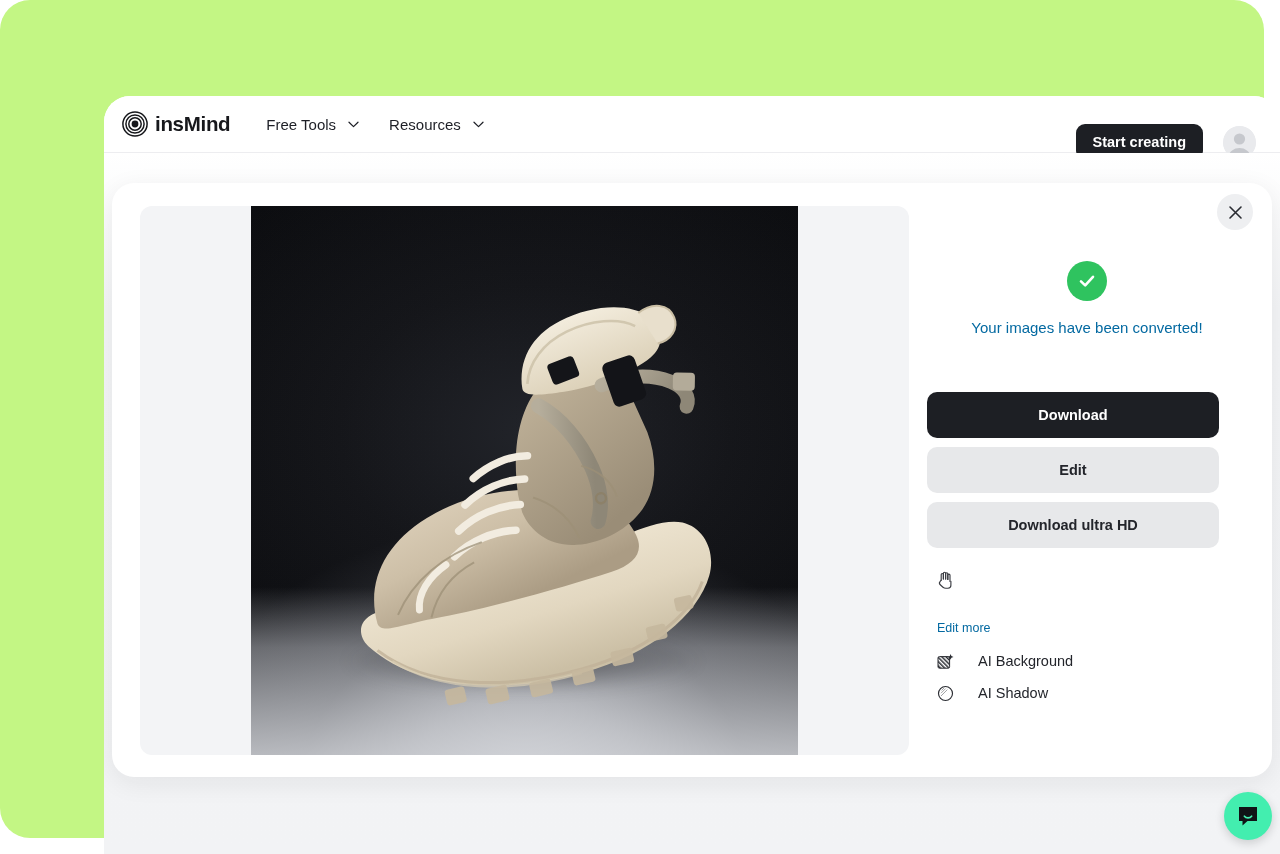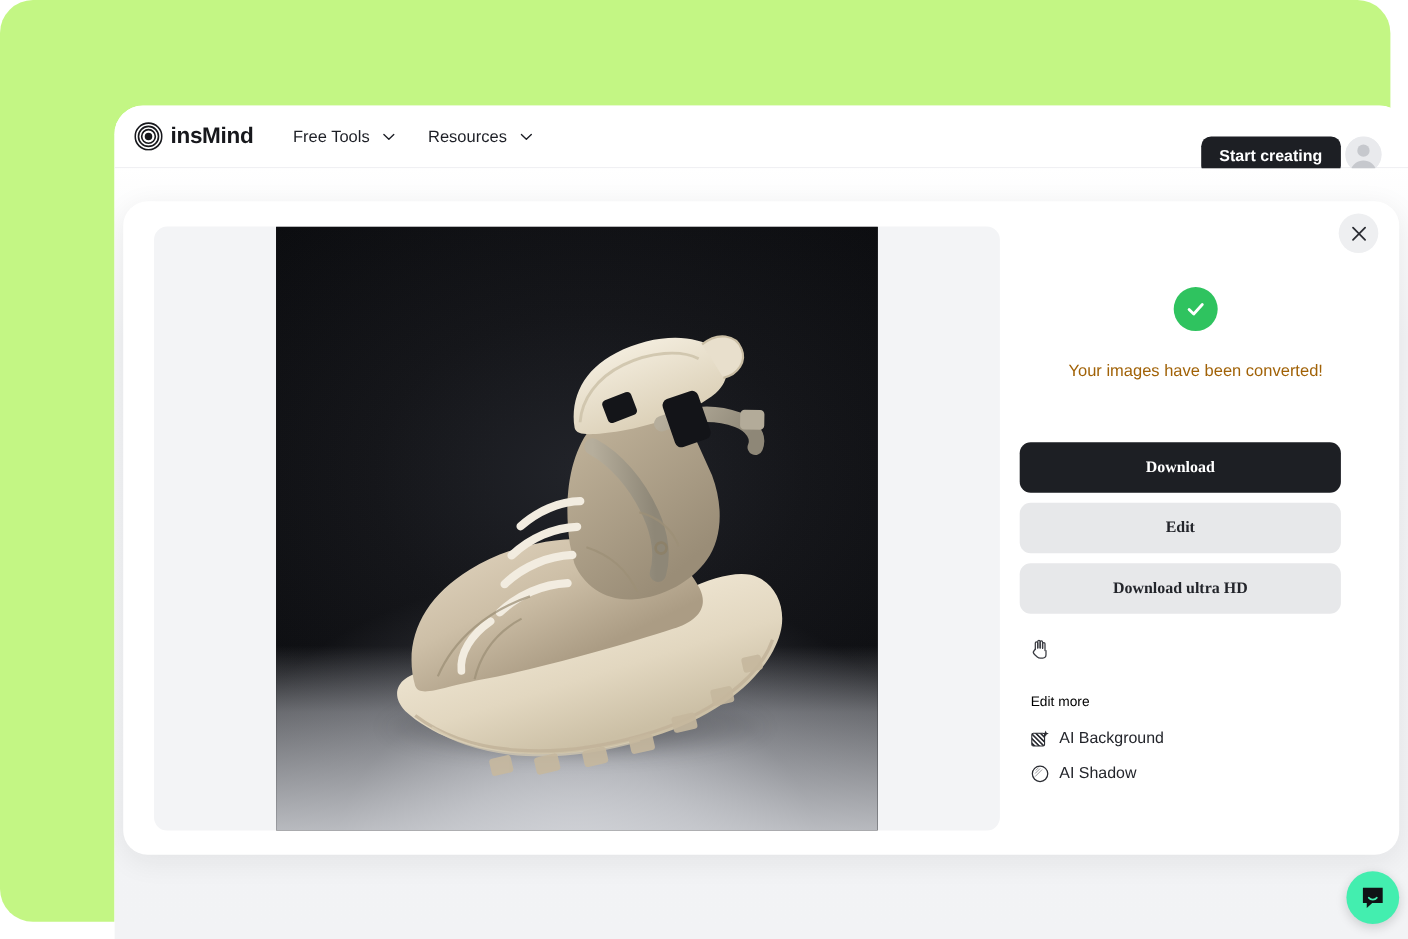--- a/index.html
+++ b/index.html
@@ -75,21 +75,22 @@
     font-weight: 500;
     color: #1d1f26;
     cursor: pointer;
     white-space: nowrap;
   }
   .chev { display: block; }
 
   .header-right {
     margin-left: auto;
     display: flex;
-    gap: 4px;
+    align-items: center;
+    gap: 20px;
     margin-top: 36px;
   }
   #start-creating-button {
     background: #1d1f24;
     color: #ffffff;
     font-size: 14.5px;
     font-weight: 700;
     border: none;
     border-radius: 9px;
     padding: 10px 17px;
@@ -196,63 +197,63 @@
     align-items: center;
     padding-top: 55px;
   }
   #success-icon {
     width: 40px; height: 40px;
     border-radius: 50%;
     background: #2fc35f;
     display: flex; align-items: center; justify-content: center;
   }
   #success-text {
-    margin-top: 28px;
+    margin-top: 18px;
     font-size: 15px;
-    color: #a16207;
+    color: #0369a1;
     text-align: center;
     white-space: nowrap;
   }
 
   #action-buttons {
     margin-top: 56px;
     display: flex;
     flex-direction: column;
     gap: 9px;
   }
   .action-btn {
     width: 292px;
     height: 46px;
     border: none;
     border-radius: 10px;
     font-size: 14.5px;
     font-weight: 700;
     cursor: pointer;
-    font-family: Liberation Serif, serif;
+    font-family: Liberation Sans, sans-serif;
   }
   .btn-primary { background: #1d1f24; color: #ffffff; }
   .btn-secondary { background: #e7e8ea; color: #23252b; }
 
   #grab-cursor-icon {
     margin-top: 21px;
     margin-left: 10px;
     width: 18px; height: 20px;
     display: block;
   }
 
   #edit-more-section { margin-top: 32px; margin-left: 10px; }
   #edit-more-label {
     font-size: 12.5px;
-    color: #000000;
+    color: #0369a1;
     margin-bottom: 10px;
   }
   .edit-more-item {
     display: flex;
     align-items: center;
-    gap: 9px;
+    gap: 24px;
     height: 32px;
     cursor: pointer;
   }
   .edit-more-item .emi-icon { width: 17px; height: 17px; display: block; flex: 0 0 auto; }
   .edit-more-item .emi-label {
     font-size: 14.5px;
     color: #23252b;
     white-space: nowrap;
   }
 

